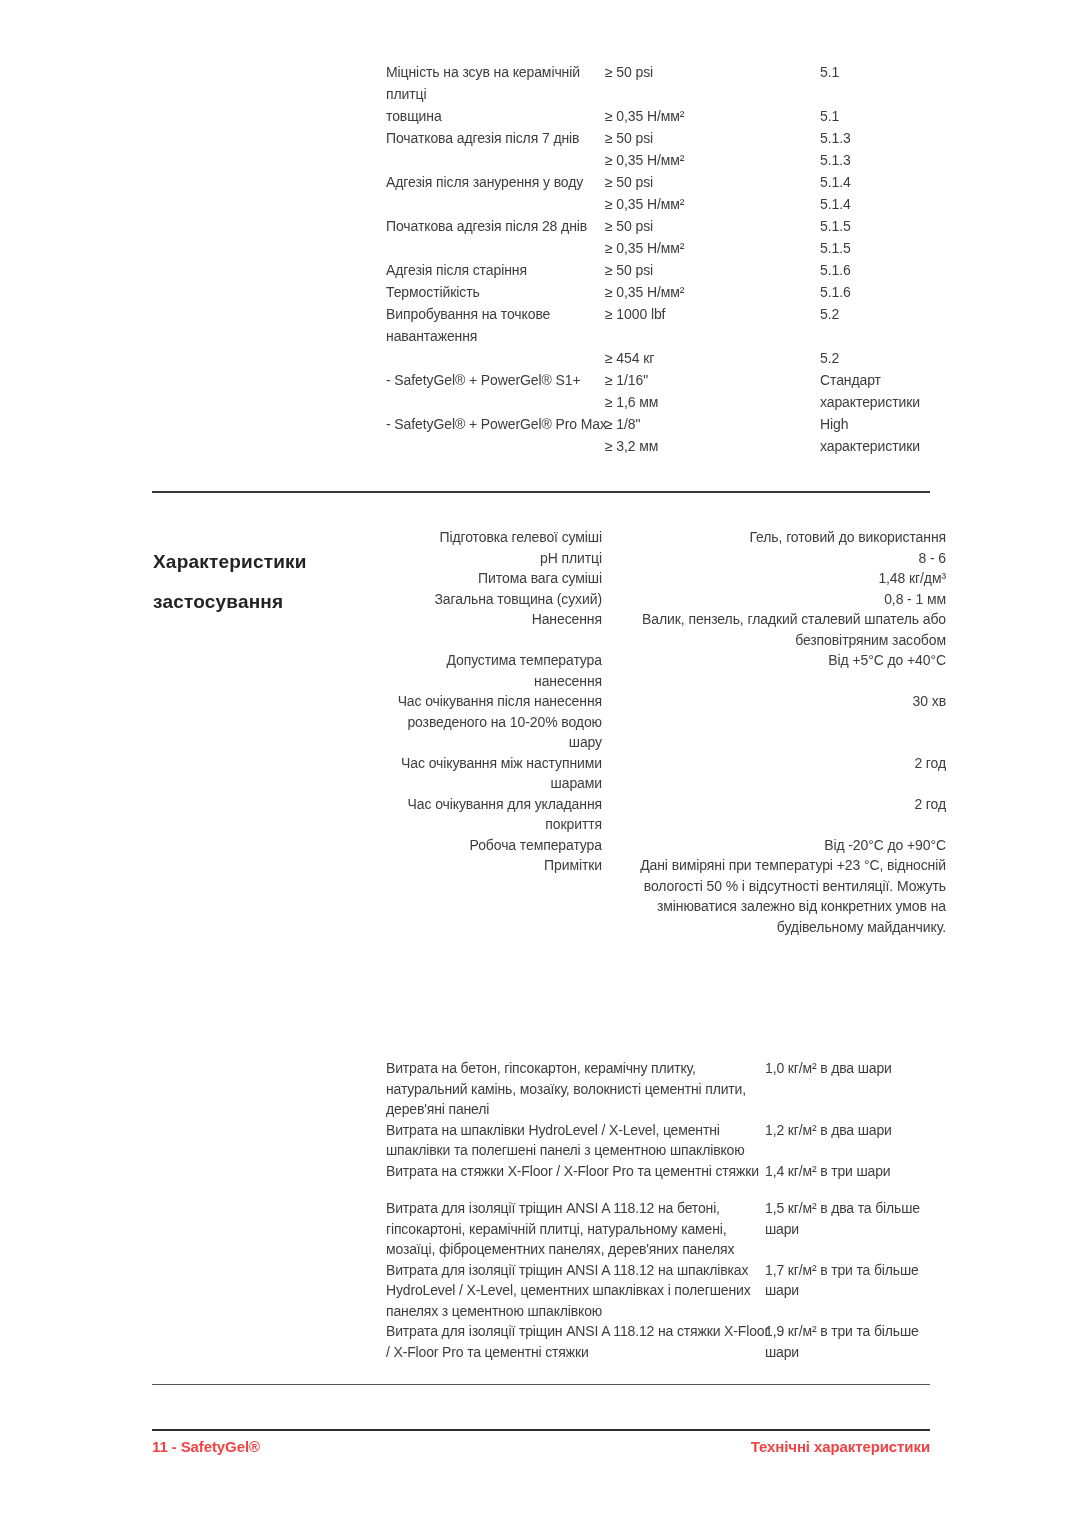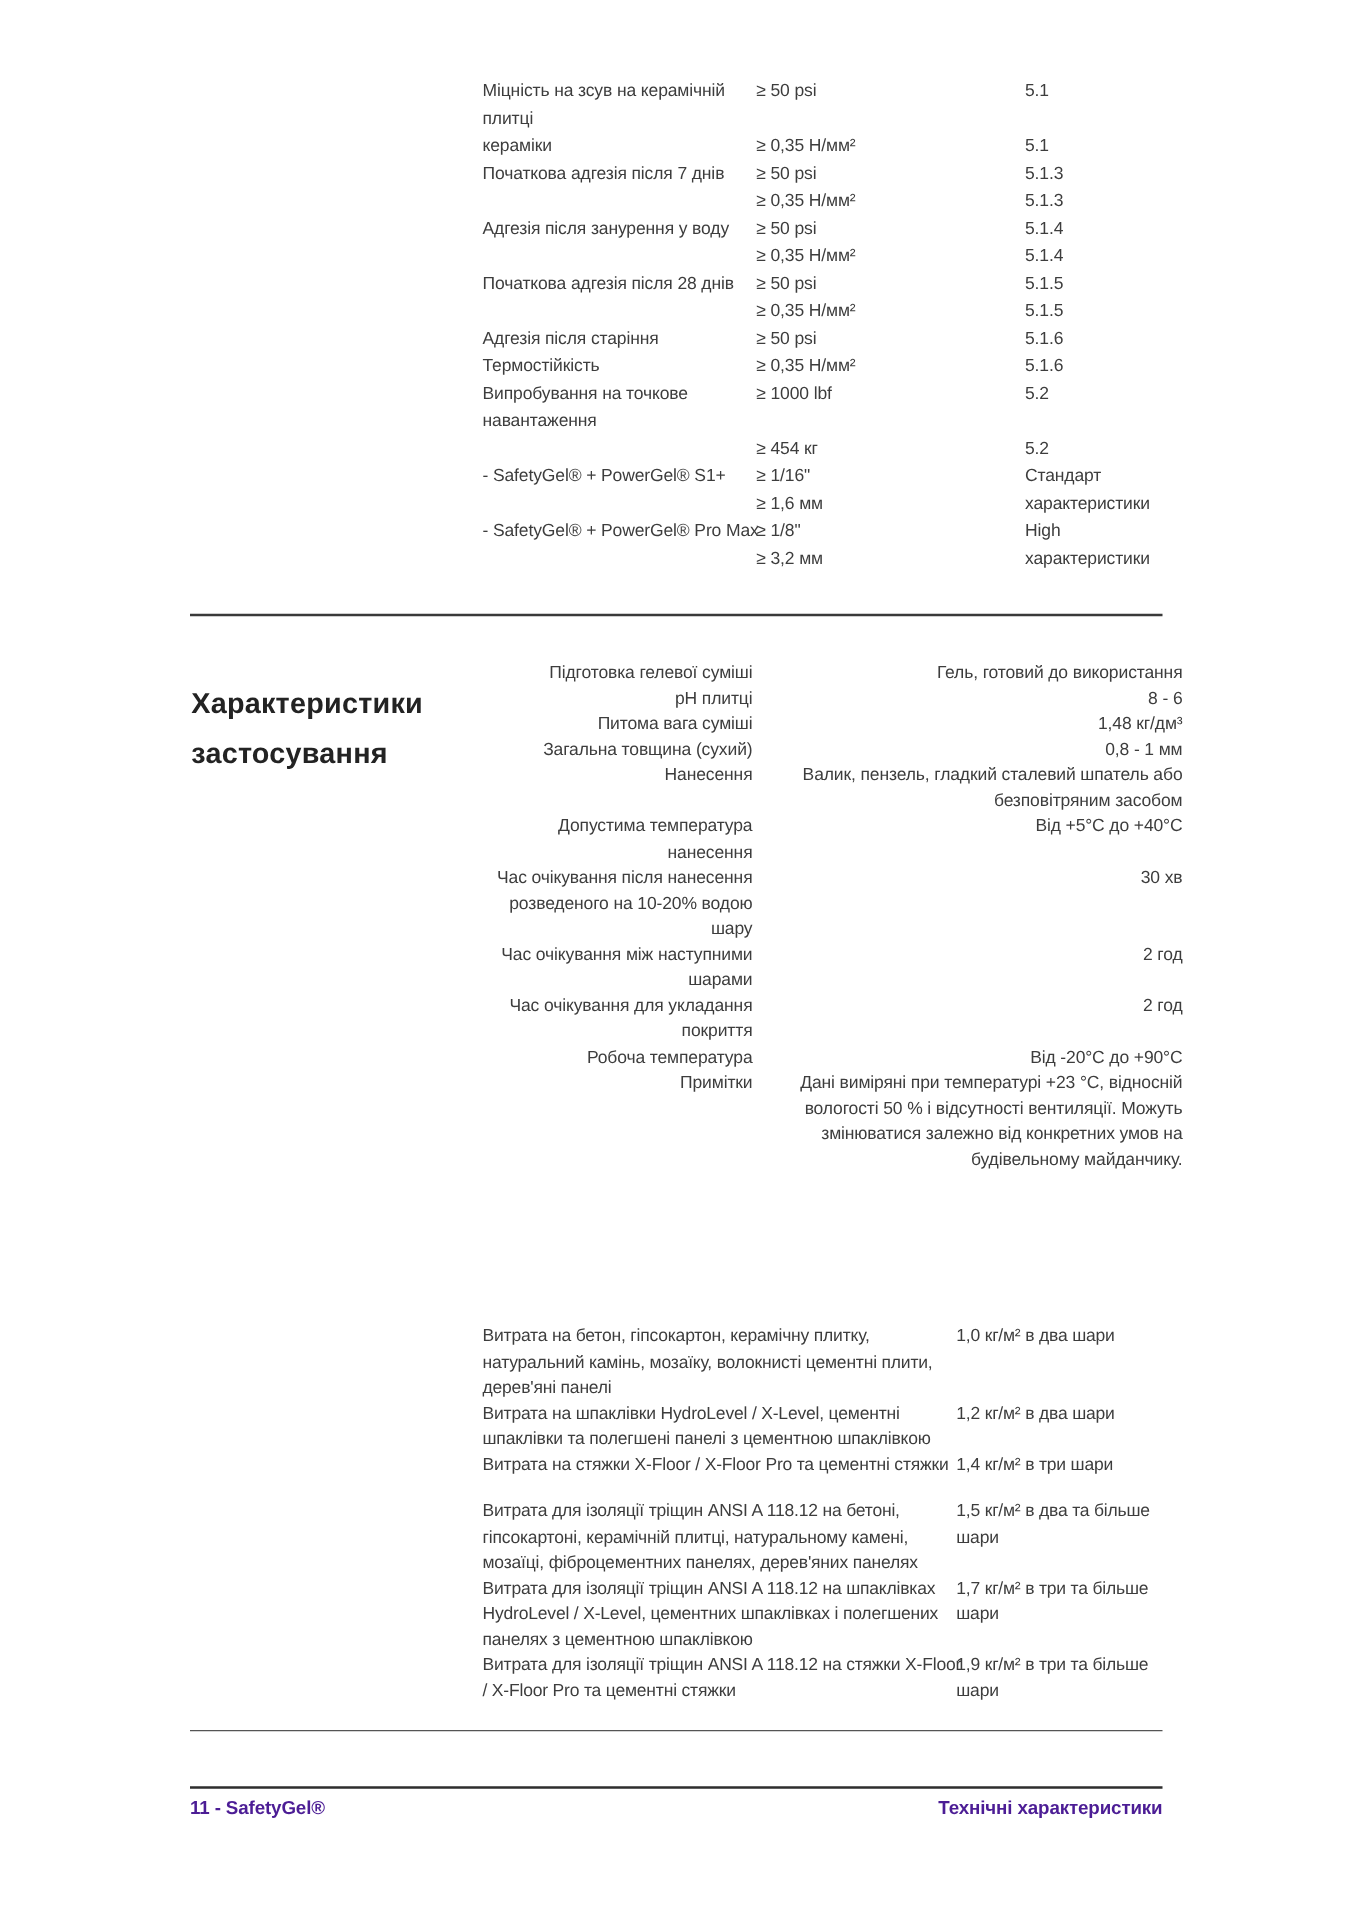--- a/index.html
+++ b/index.html
@@ -23,21 +23,21 @@
   .t-row > div{white-space:pre;}
   
   .rule{position:absolute;left:152px;width:778px;background:#3a3a3a;}
   .rule-1{top:491px;height:2px;}
   .rule-2{top:1384px;height:1px;background:#555;}
   .rule-3{top:1429px;height:2px;background:#2e2e2e;}
   
   .section-heading{
     position:absolute;
     left:153px; top:542px; width:250px;
-    font-size:23px; font-weight:bold; line-height:40px;
+    font-size:19px; font-weight:bold; line-height:40px;
     color:#232323;
     letter-spacing:0.2px;
   }
   
   .app-table{
     position:absolute;
     left:386px; top:527px; width:560px;
     font-size:14px; line-height:20.5px;
     letter-spacing:-0.1px;
     text-align:right;
@@ -53,38 +53,38 @@
   }
   .cons-1{top:1058px;}
   .cons-2{top:1198px;}
   .c-row{display:grid;grid-template-columns:379px 1fr;align-items:start;}
   .c-row > div{white-space:pre;}
   
   .footer{
     position:absolute;
     left:152px; top:1438px; width:778px;
     display:flex; justify-content:space-between; align-items:flex-start;
-    font-size:15px; font-weight:bold; color:#4c1d95;
+    font-size:15px; font-weight:bold; color:#ef4444;
     letter-spacing:-0.1px;
   }
 </style>
 </head>
 <body>
 
 <div class="page">
 
   <div class="top-table">
     <div class="t-row">
       <div>Міцність на зсув на керамічній
 плитці</div>
       <div>≥ 50 psi</div>
       <div>5.1</div>
     </div>
     <div class="t-row">
-      <div>кераміки</div>
+      <div>товщина</div>
       <div>≥ 0,35 Н/мм²</div>
       <div>5.1</div>
     </div>
     <div class="t-row">
       <div>Початкова адгезія після 7 днів</div>
       <div>≥ 50 psi</div>
       <div>5.1.3</div>
     </div>
     <div class="t-row">
       <div></div>

